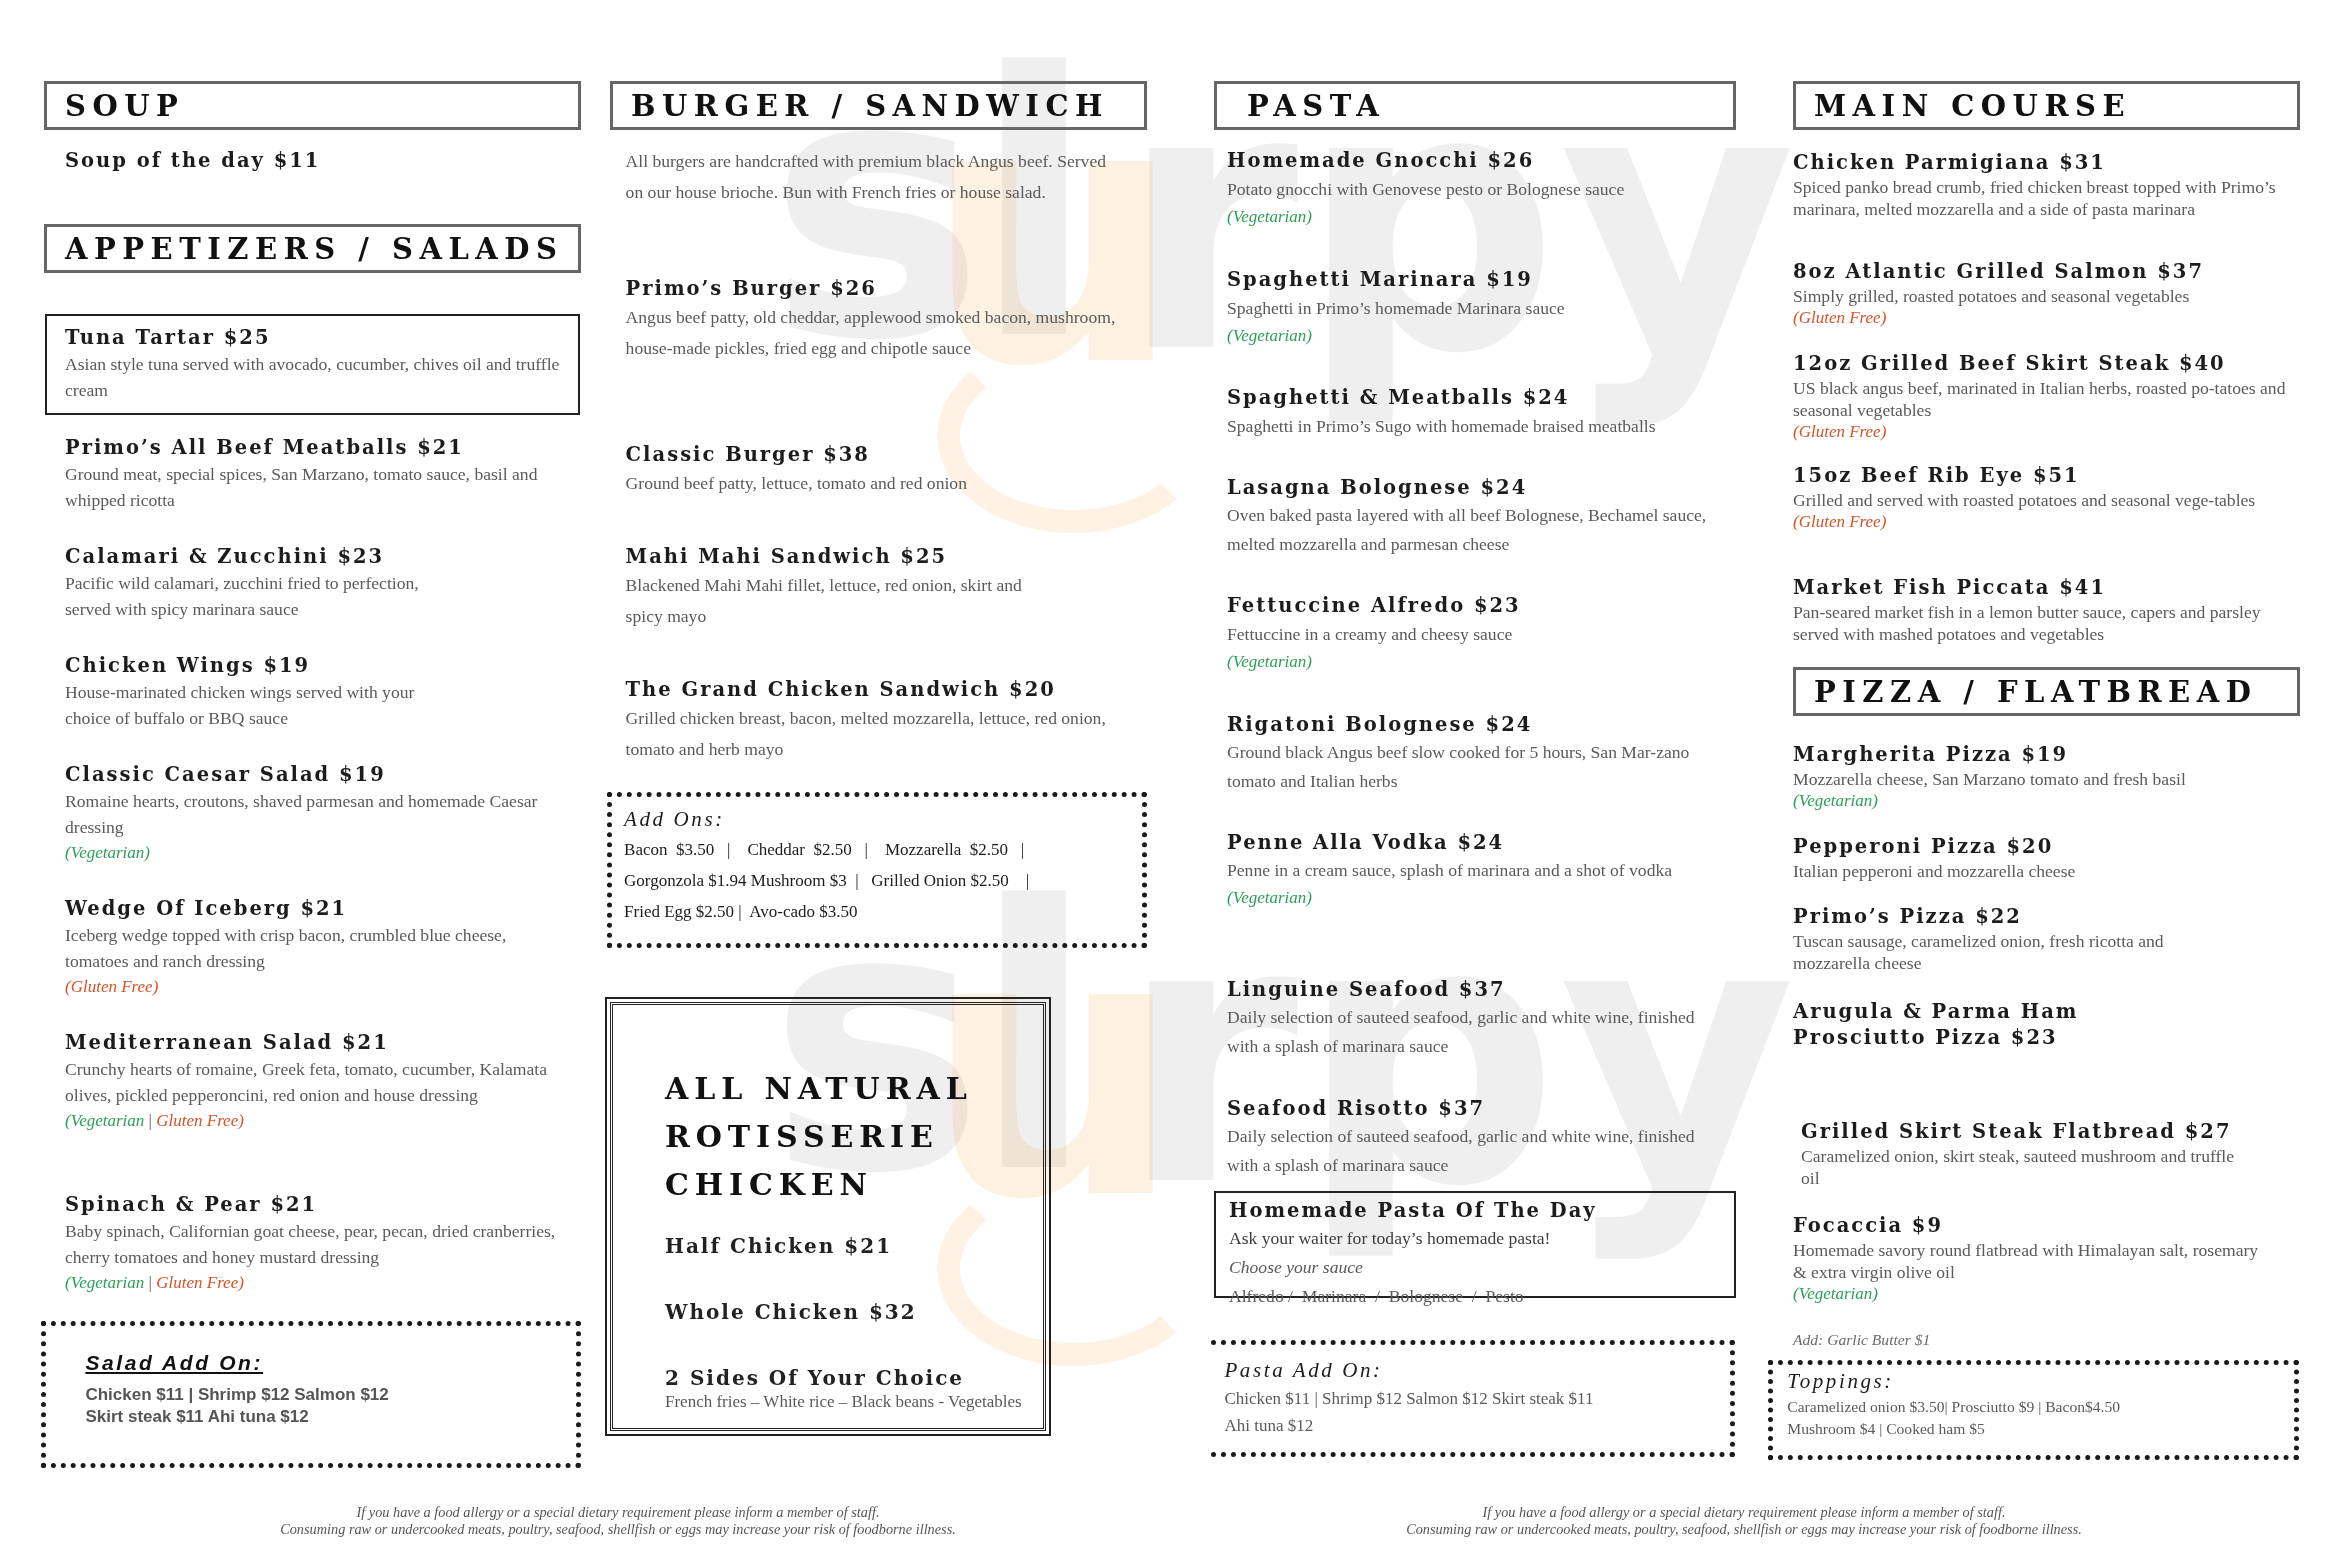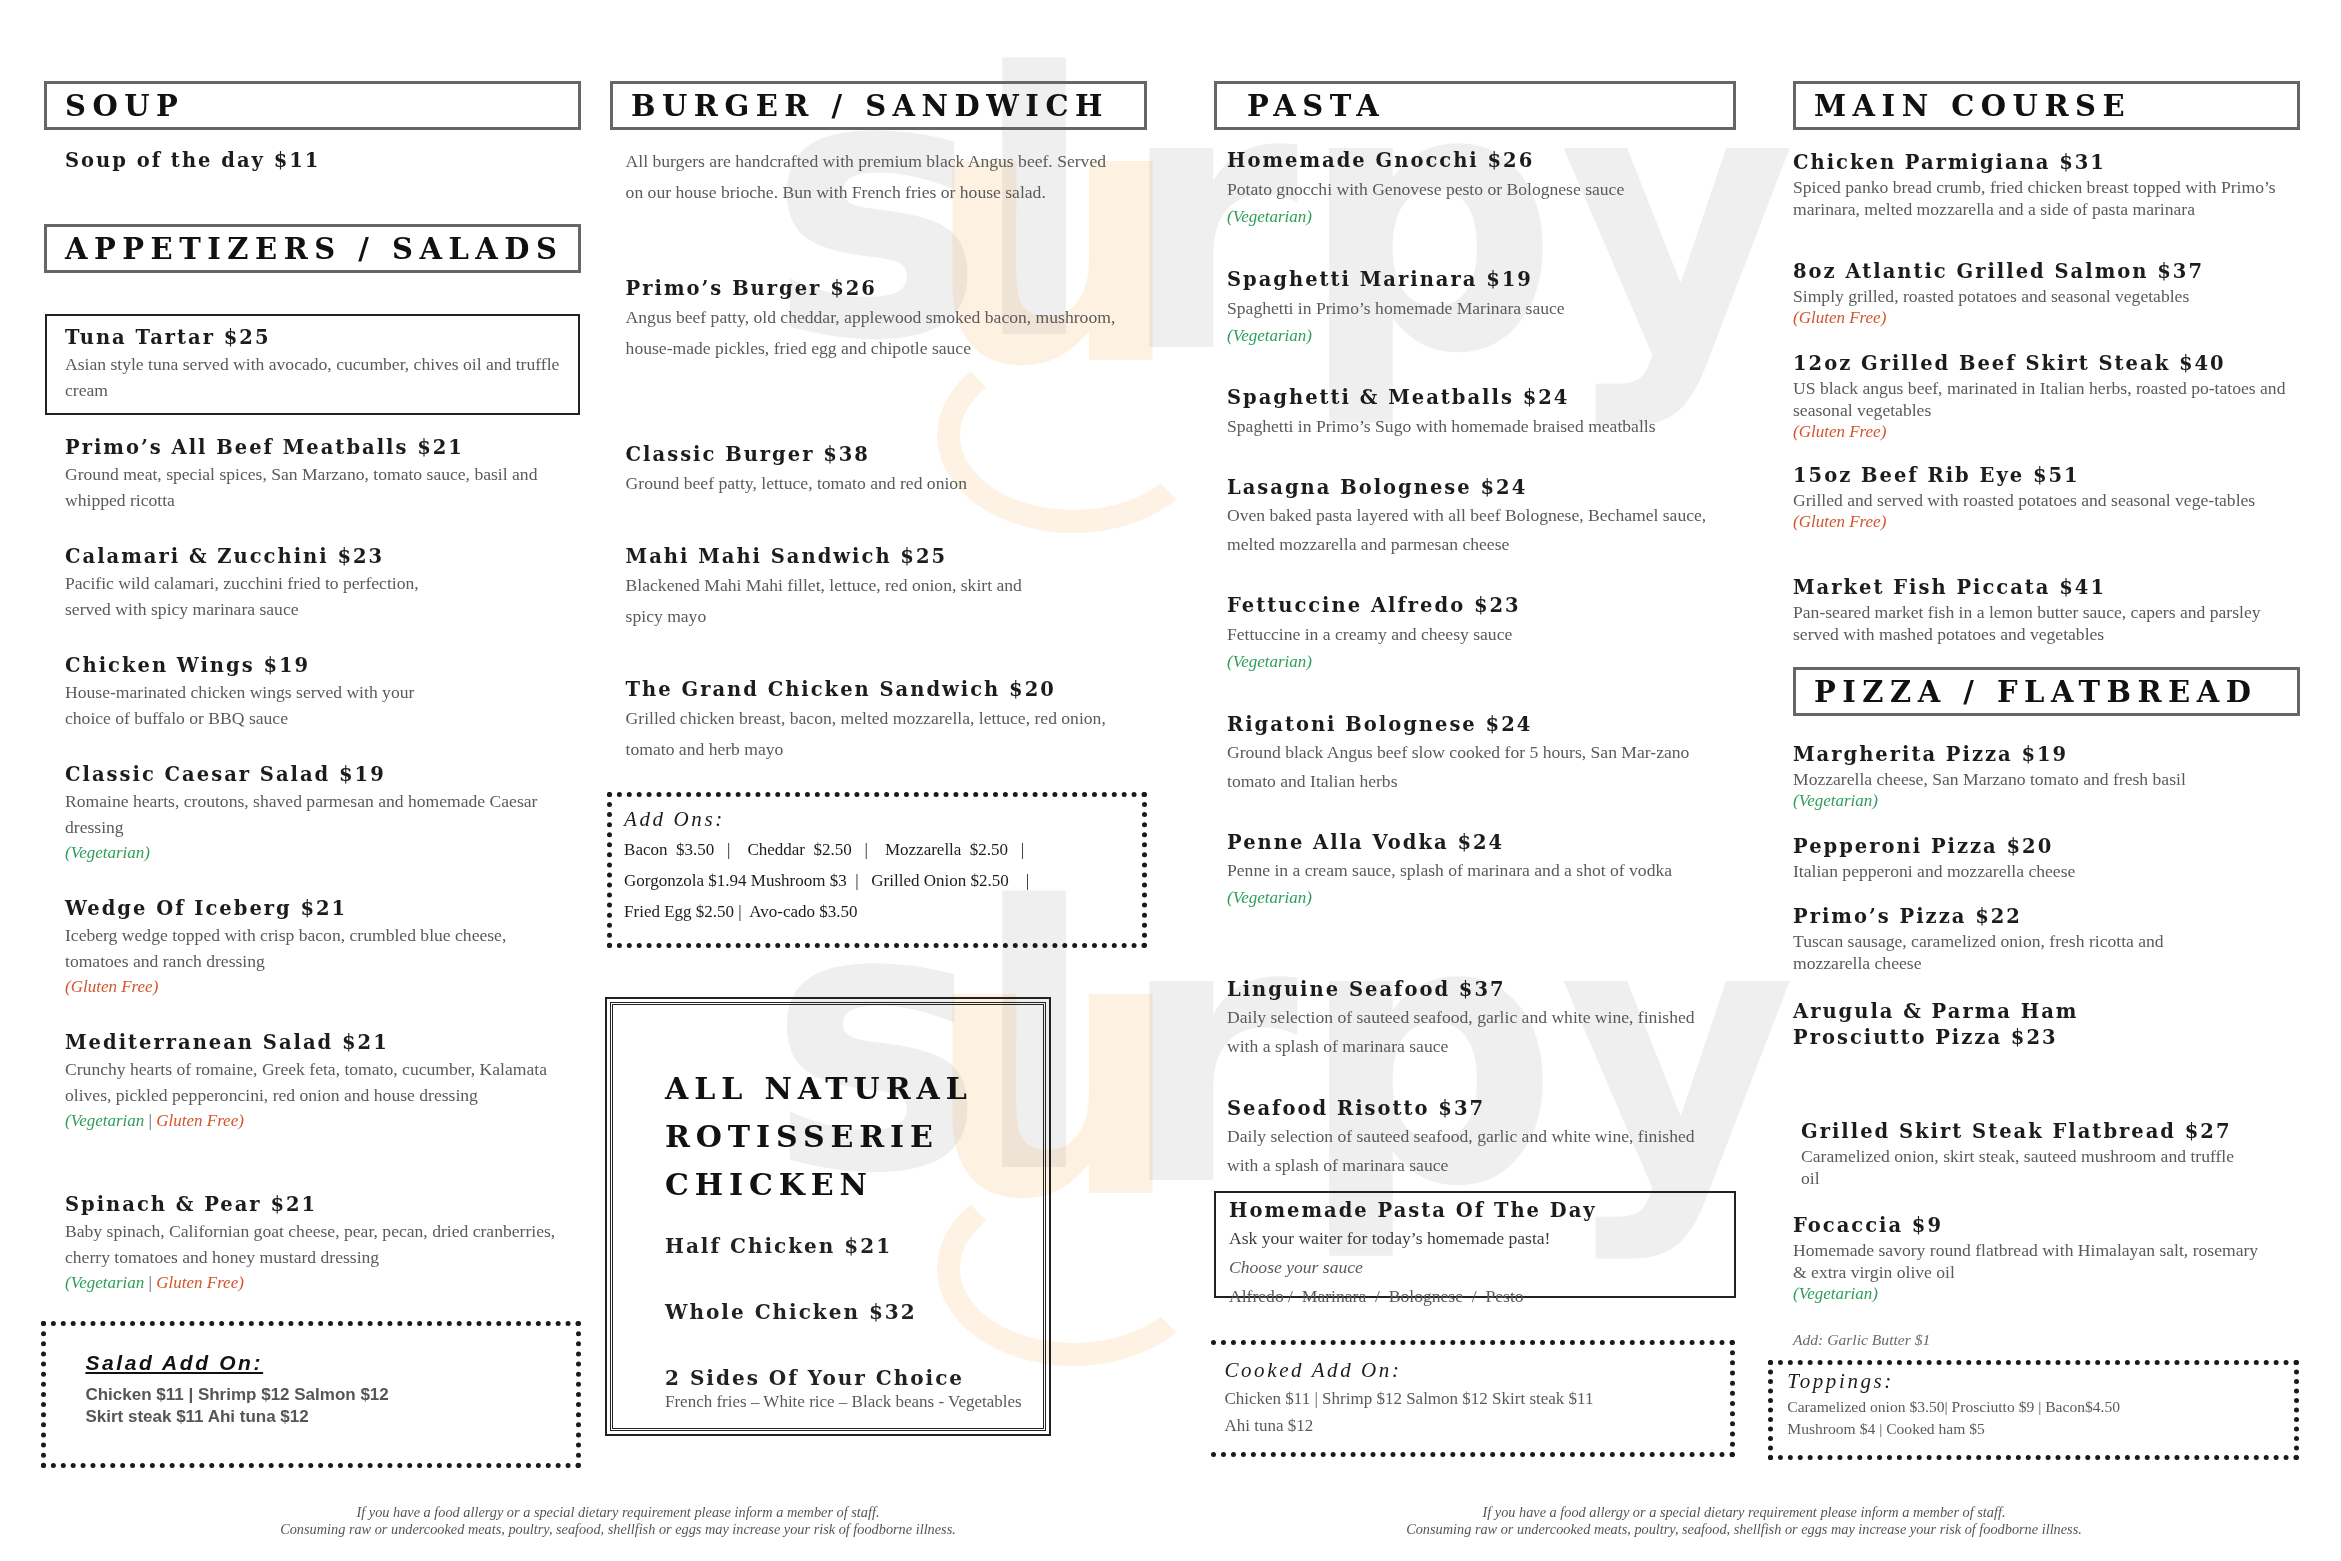--- a/index.html
+++ b/index.html
@@ -237,21 +237,21 @@
     <div style="position:absolute; left:13px; top:5.2px;">
       <div class="item-name">Homemade Pasta Of The Day</div>
       <div class="item-desc" style="color:#3c3c3c; line-height:29px;">Ask your waiter for today’s homemade pasta!</div>
       <div class="item-desc" style="font-style:italic; line-height:29px;">Choose your sauce</div>
       <div class="item-desc" style="line-height:29px; white-space:pre;">Alfredo /  Marinara  /  Bolognese  /  Pesto</div>
     </div>
   </div>
 
   <div class="dotted" style="top:1340px; left:-2.6px; width:524px; height:117px; border-left:none;">
     <div style="position:absolute; left:13px; top:10.4px;">
-      <div class="dotted-title">Cooked Add On:</div>
+      <div class="dotted-title">Pasta Add On:</div>
       <div class="addon-line gray">Chicken $11 |  Shrimp $12  Salmon $12  Skirt steak $11</div>
       <div class="addon-line gray">Ahi tuna $12</div>
     </div>
   </div>
 </div>
 
 <div class="col col4">
   <div class="section-header" style="top:81px;">
     <span class="title">MAIN COURSE</span>
   </div>

